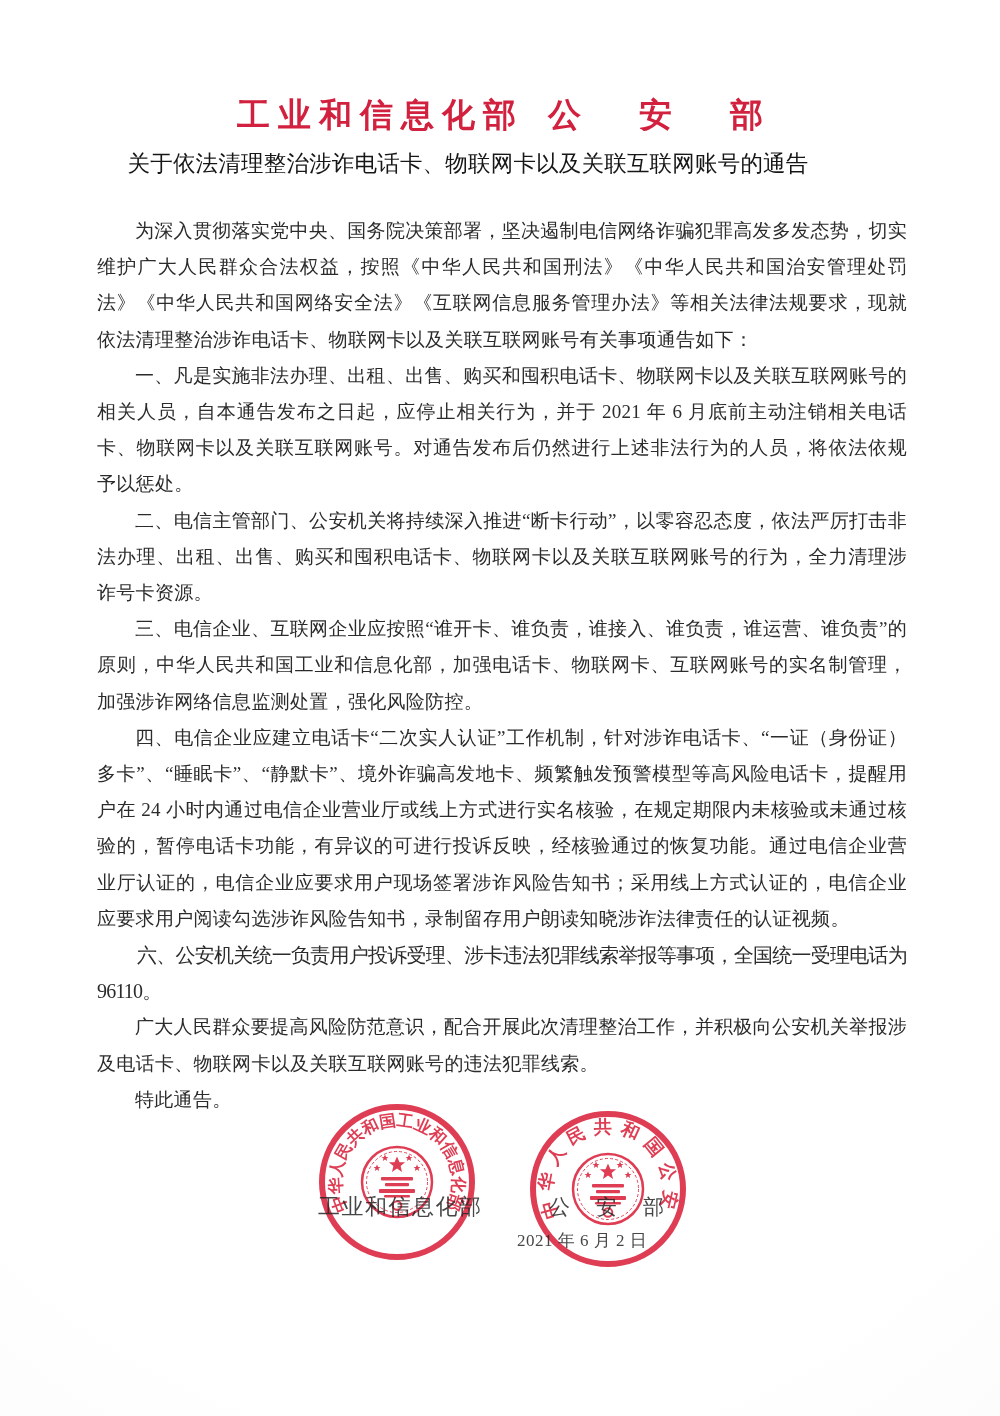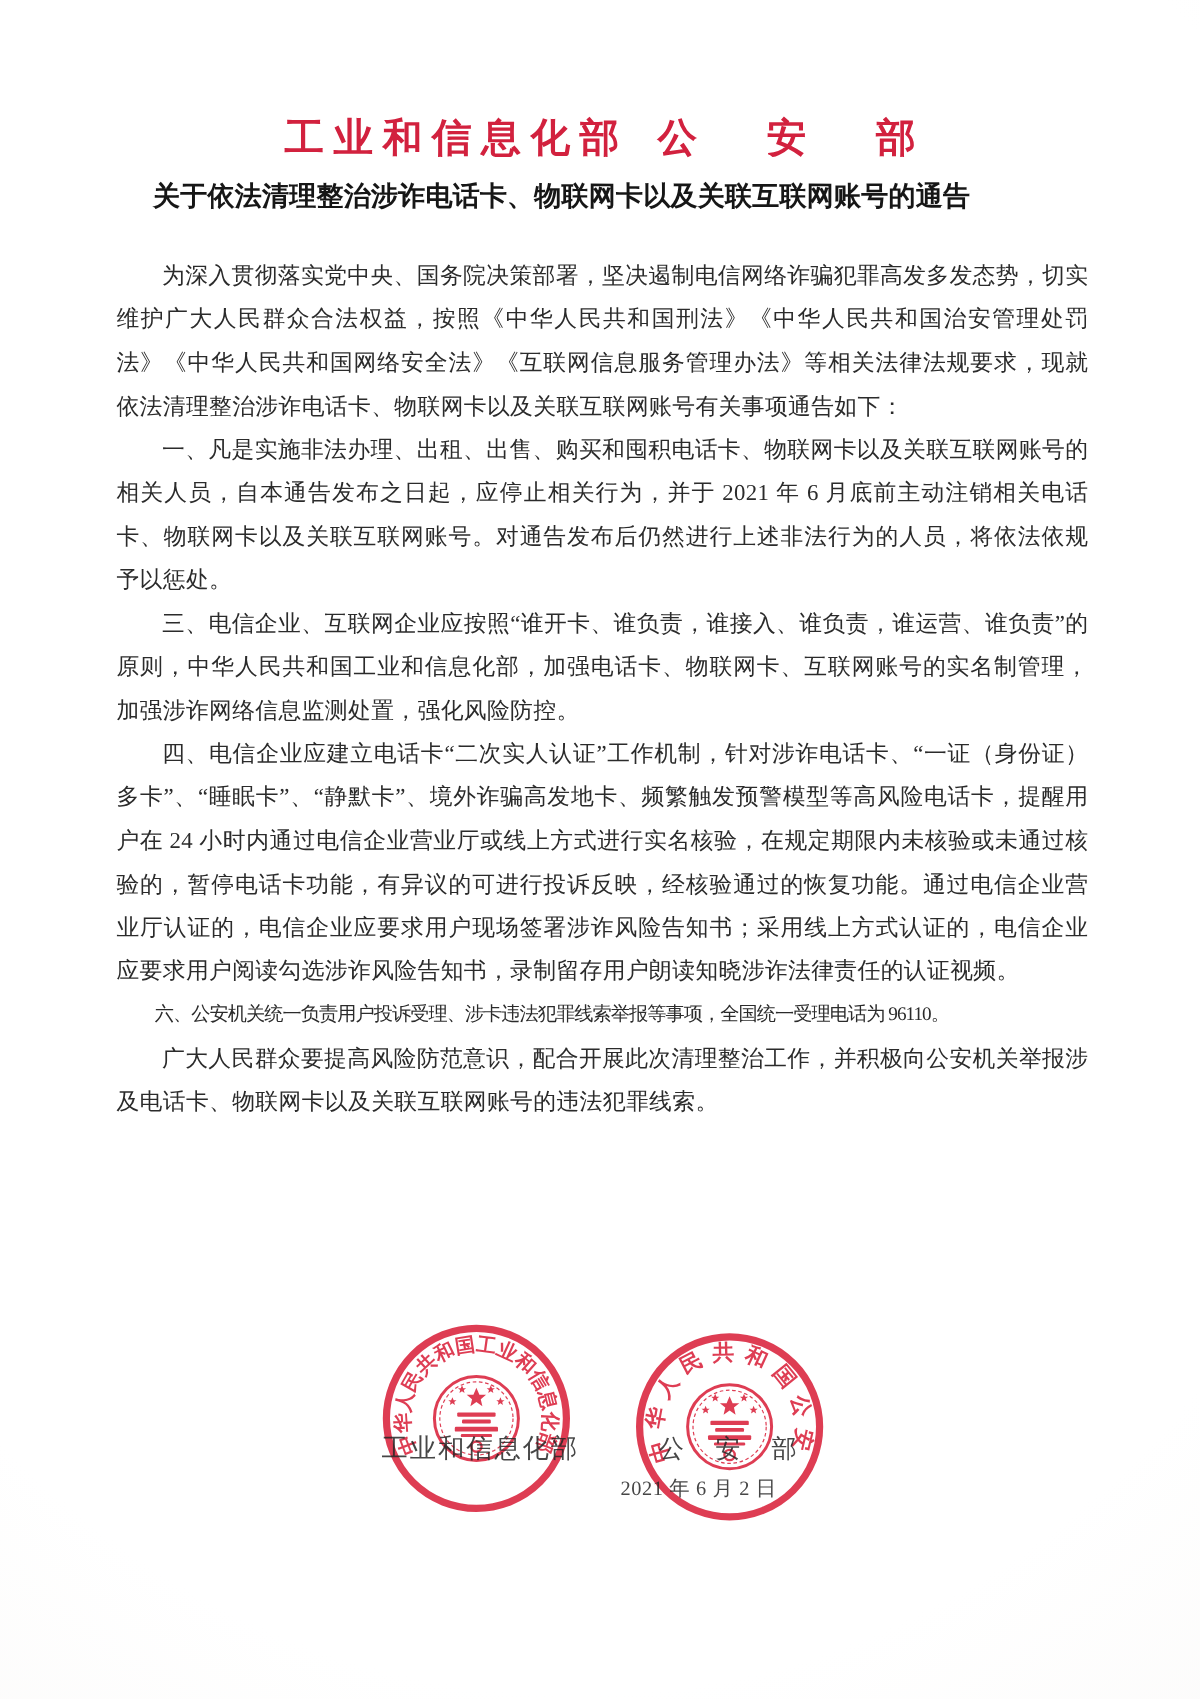--- a/index.html
+++ b/index.html
@@ -15,30 +15,30 @@
   }
   .header-row{
     position:absolute;top:93px;left:0;width:1000px;
     display:flex;justify-content:center;align-items:baseline;
     color:#d2213e;font-weight:bold;
   }
   .ministry-left{font-size:33px;letter-spacing:8px;margin-right:24px;}
   .ministry-right{font-size:33px;letter-spacing:58px;margin-right:-58px;}
   .doc-title{
     position:absolute;top:148px;left:0;width:936px;
-    text-align:center;color:#161616;font-weight:bold;font-size:22.5px;letter-spacing:0.2px;
+    text-align:center;color:#161616;font-weight:normal;font-size:22.5px;letter-spacing:0.2px;
   }
   .body-text{
     position:absolute;top:213px;left:97px;width:810px;
     color:#2b2b2b;font-size:19px;line-height:36.2px;letter-spacing:0.3px;
     text-align:justify;
     font-family:Liberation Serif, serif;
   }
   .body-text p{margin:0;text-indent:2em;}
-  .body-text p.tight{font-size:16px;letter-spacing:-0.8px;}
+  .body-text p.tight{font-size:20px;letter-spacing:-0.8px;}
   .seal{position:absolute;width:170px;height:170px;}
   .seal-left{left:312px;top:1097px;}
   .seal-right{left:523px;top:1104px;}
   .seal svg{width:170px;height:170px;display:block;opacity:0.93;}
   .ring-text{fill:#dc2f47;font-family:"Liberation Serif","DejaVu Serif",serif;font-weight:bold;}
   .seal-overlay{
     position:absolute;color:#262626;opacity:0.85;white-space:nowrap;
     font-family:"Liberation Serif","DejaVu Serif",serif;
   }
   .overlay-miit{left:318px;top:1192px;font-size:22px;letter-spacing:1.5px;}
@@ -61,24 +61,26 @@
   <div class="header-row">
     <span class="ministry-left">工业和信息化部</span>
     <span class="ministry-right">公安部</span>
   </div>
 
   <div class="doc-title">关于依法清理整治涉诈电话卡、物联网卡以及关联互联网账号的通告</div>
 
   <div class="body-text">
     <p>为深入贯彻落实党中央、国务院决策部署，坚决遏制电信网络诈骗犯罪高发多发态势，切实维护广大人民群众合法权益，按照《中华人民共和国刑法》《中华人民共和国治安管理处罚法》《中华人民共和国网络安全法》《互联网信息服务管理办法》等相关法律法规要求，现就依法清理整治涉诈电话卡、物联网卡以及关联互联网账号有关事项通告如下：</p>
     <p>一、凡是实施非法办理、出租、出售、购买和囤积电话卡、物联网卡以及关联互联网账号的相关人员，自本通告发布之日起，应停止相关行为，并于 2021 年 6 月底前主动注销相关电话卡、物联网卡以及关联互联网账号。对通告发布后仍然进行上述非法行为的人员，将依法依规予以惩处。</p>
+    <p>二、电信主管部门、公安机关将持续深入推进“断卡行动”，以零容忍态度，依法严厉打击非法办理、出租、出售、购买和囤积电话卡、物联网卡以及关联互联网账号的行为，全力清理涉诈号卡资源。</p>
     <p>三、电信企业、互联网企业应按照“谁开卡、谁负责，谁接入、谁负责，谁运营、谁负责”的原则，中华人民共和国工业和信息化部，加强电话卡、物联网卡、互联网账号的实名制管理，加强涉诈网络信息监测处置，强化风险防控。</p>
     <p>四、电信企业应建立电话卡“二次实人认证”工作机制，针对涉诈电话卡、“一证（身份证）多卡”、“睡眠卡”、“静默卡”、境外诈骗高发地卡、频繁触发预警模型等高风险电话卡，提醒用户在 24 小时内通过电信企业营业厅或线上方式进行实名核验，在规定期限内未核验或未通过核验的，暂停电话卡功能，有异议的可进行投诉反映，经核验通过的恢复功能。通过电信企业营业厅认证的，电信企业应要求用户现场签署涉诈风险告知书；采用线上方式认证的，电信企业应要求用户阅读勾选涉诈风险告知书，录制留存用户朗读知晓涉诈法律责任的认证视频。</p>
     <p class="tight">六、公安机关统一负责用户投诉受理、涉卡违法犯罪线索举报等事项，全国统一受理电话为 96110。</p>
     <p>广大人民群众要提高风险防范意识，配合开展此次清理整治工作，并积极向公安机关举报涉及电话卡、物联网卡以及关联互联网账号的违法犯罪线索。</p>
+    <p>特此通告。</p>
   </div>
 
   <div class="seal seal-left">
     <svg viewBox="-85 -85 170 170">
       <circle r="75" fill="none" stroke="#dc2f47" stroke-width="6"></circle>
       <text class="ring-text" font-size="16.5">
         <textPath href="#ringArc" startOffset="1">中华人民共和国工业和信息化部</textPath>
       </text>
       <g fill="#dc2f47" stroke="#dc2f47">
         <circle r="35" fill="none" stroke-width="2.5"></circle>

